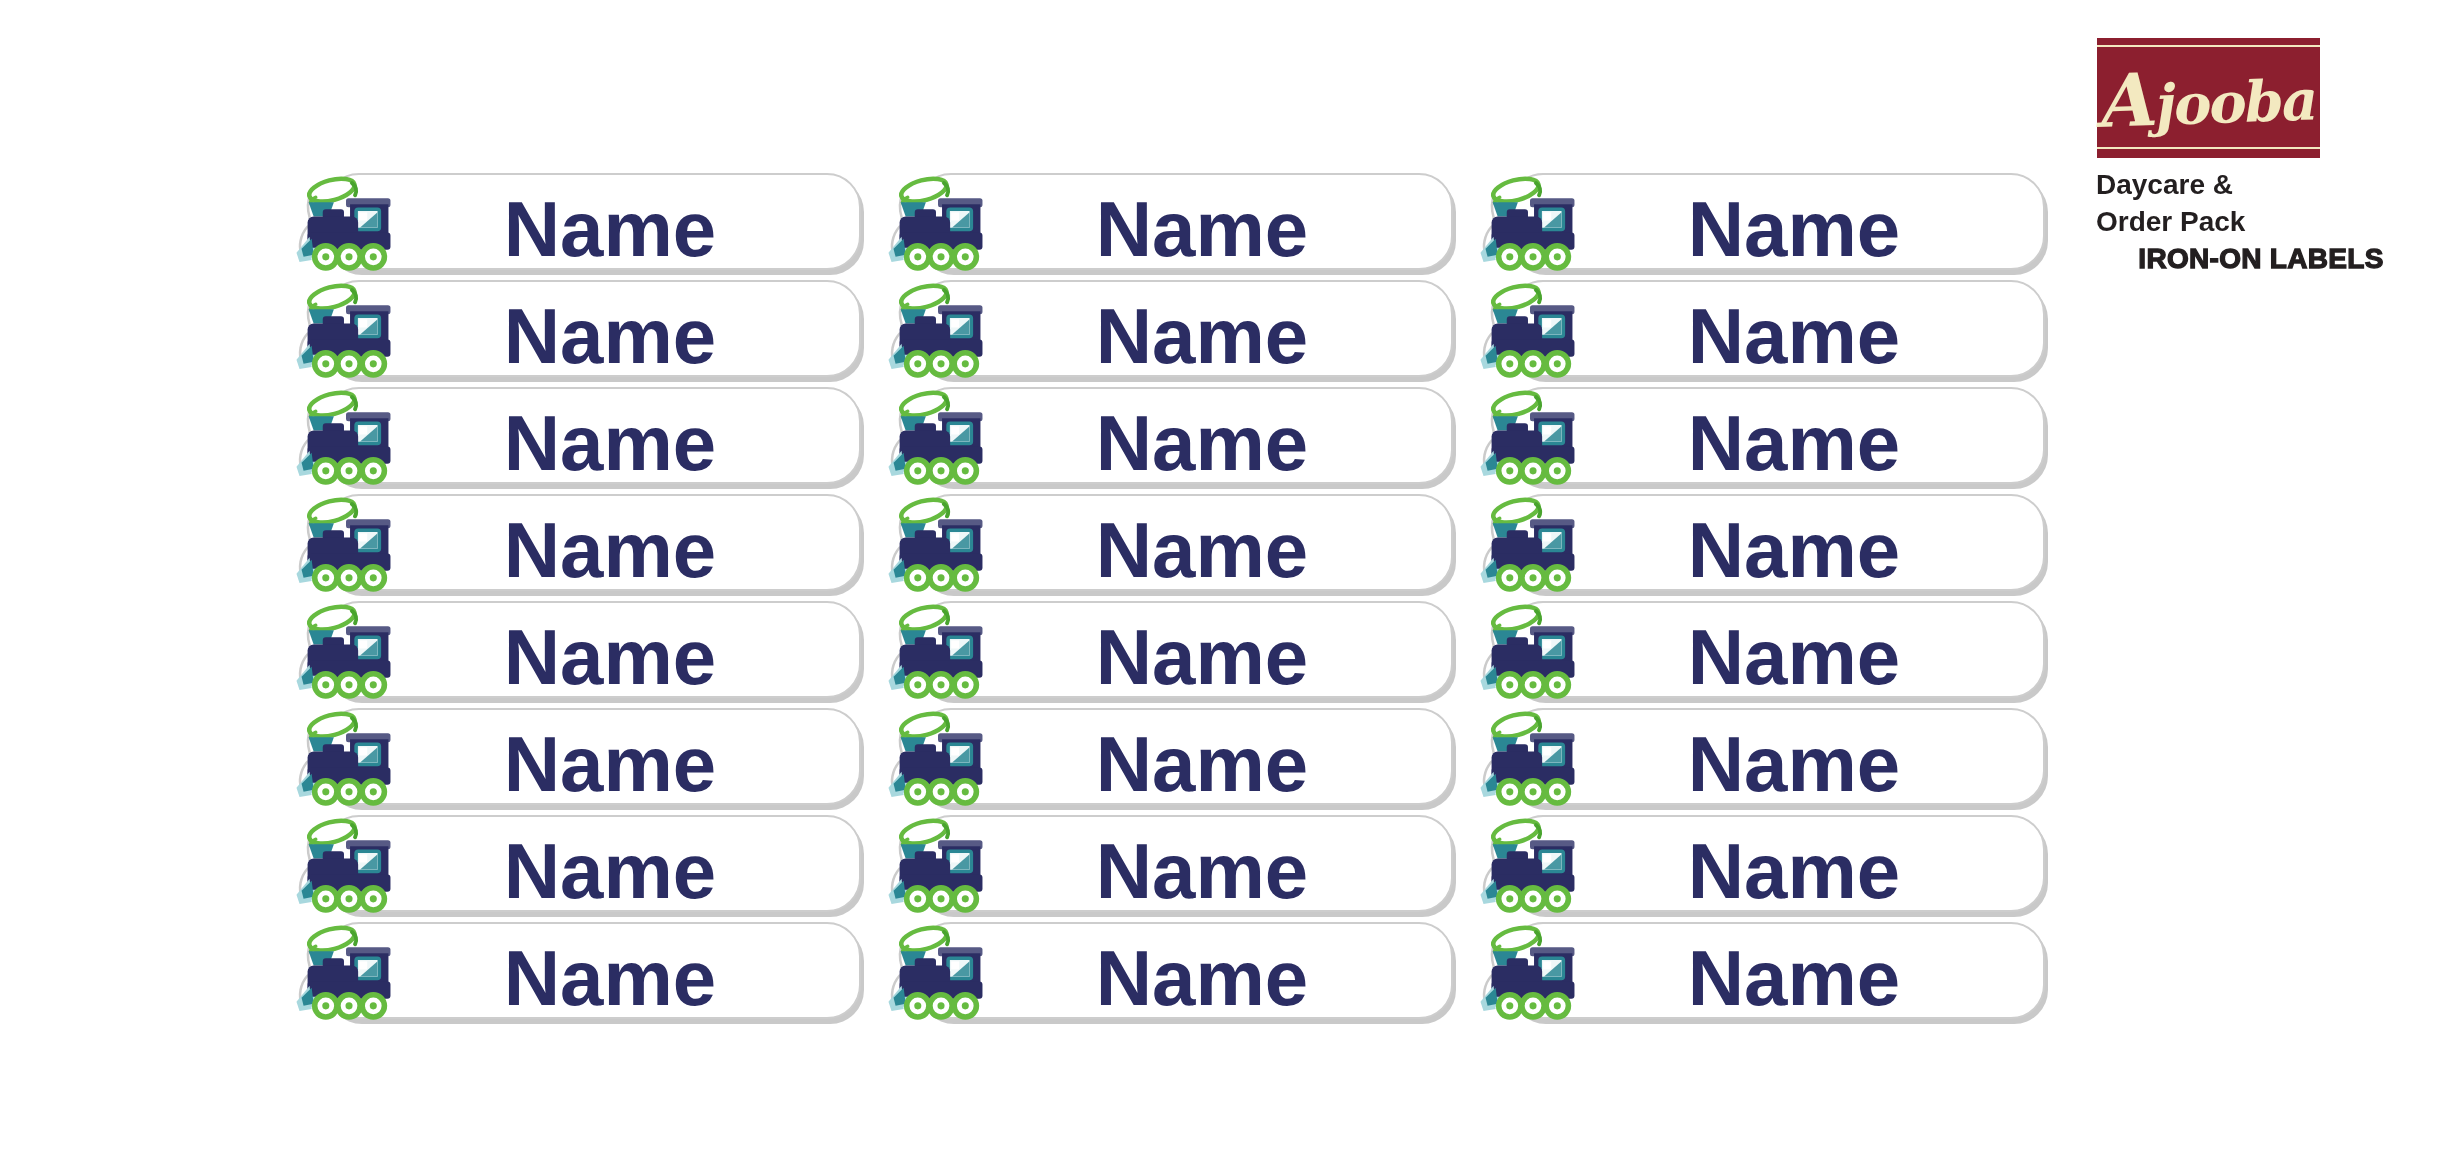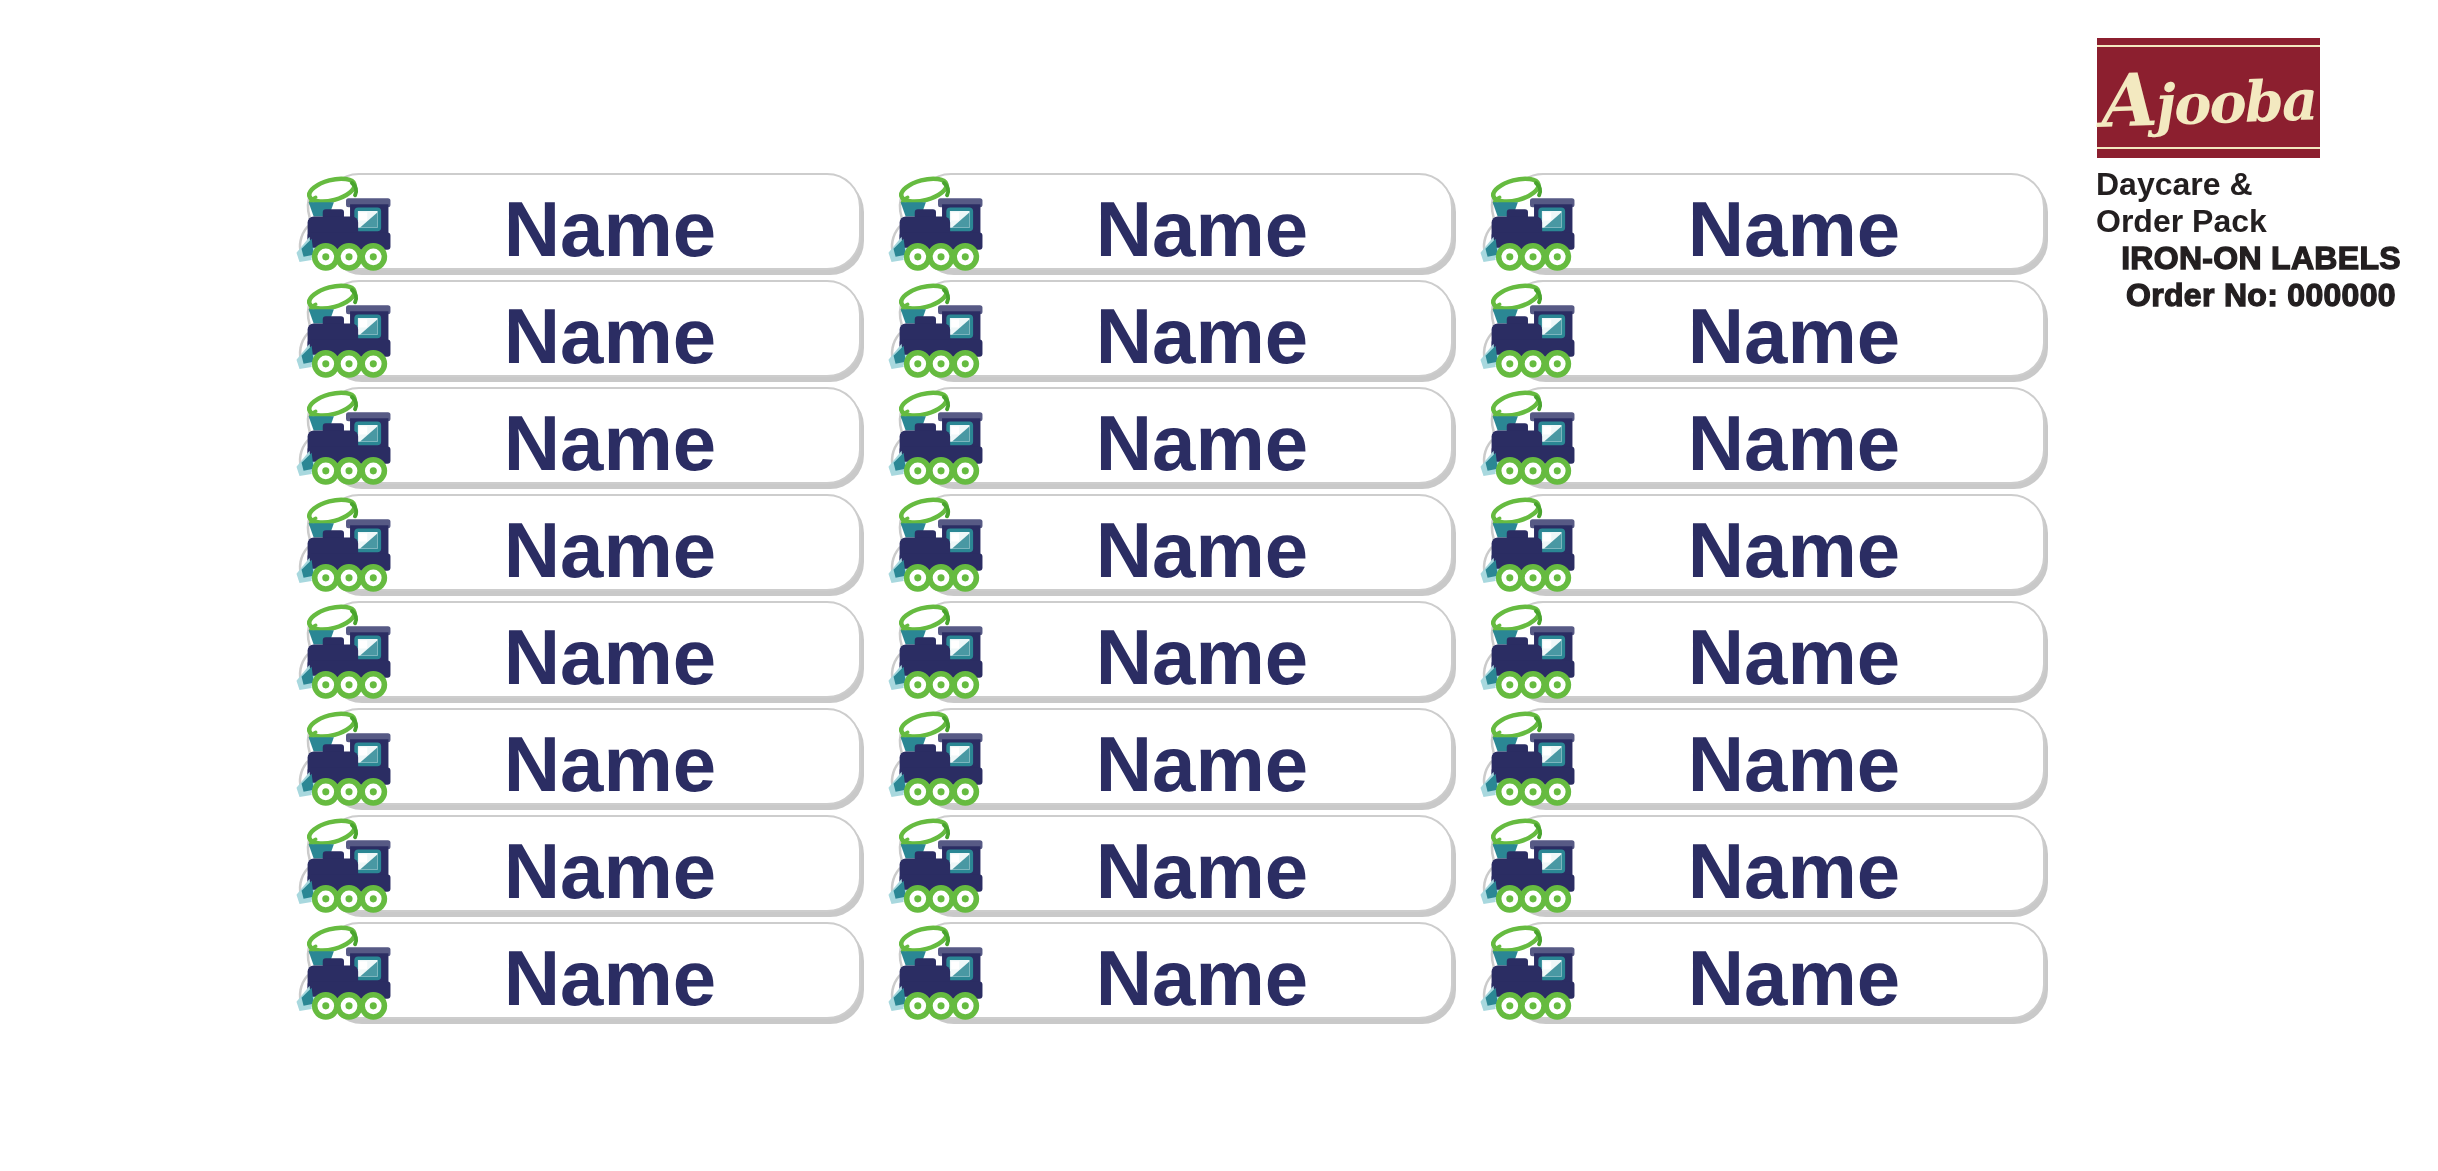--- a/index.html
+++ b/index.html
@@ -67,21 +67,21 @@
     font-style:italic;font-weight:700;
     font-size:56px;
     color:var(--cream);
     letter-spacing:-2px;
     transform:rotate(-2deg);
   }
   .logo-word::first-letter{font-size:1.3em;}
   .brand-lines{
     position:absolute;left:2096px;top:166px;width:330px;
     font-family:"Liberation Sans",sans-serif;
-    font-size:32px;line-height:37px;font-weight:700;
+    font-size:28px;line-height:37px;font-weight:700;
     color:var(--text-black);
   }
   .b-line{white-space:nowrap;}
   .b-line.heavy{
     font-weight:900;
     -webkit-text-stroke:1.3px var(--text-black);
     letter-spacing:0.3px;
     text-align:center;
   }
 </style>
@@ -1198,15 +1198,14 @@
 
   <div class="logo-box">
     <div class="logo-inner">
       <span class="logo-word">Ajooba</span>
     </div>
   </div>
   <div class="brand-lines">
     <div class="b-line">Daycare &amp;</div>
     <div class="b-line">Order Pack</div>
     <div class="b-line heavy">IRON-ON LABELS</div>
-    <div class="b-line heavy">Order No: 000000</div>
   </div>
 </div>
 
 </body></html>

